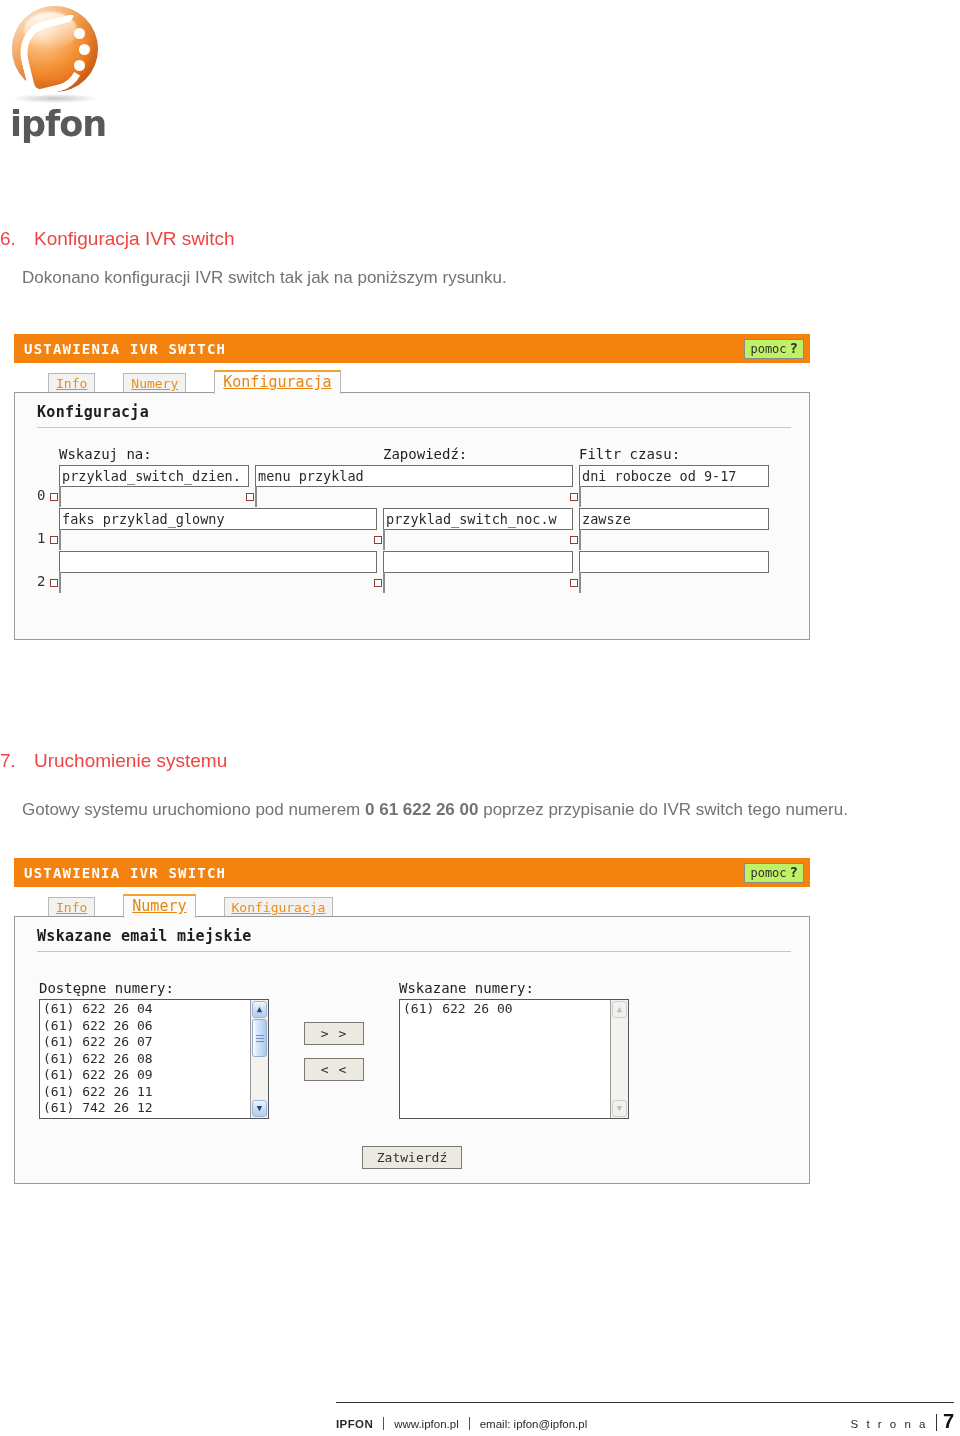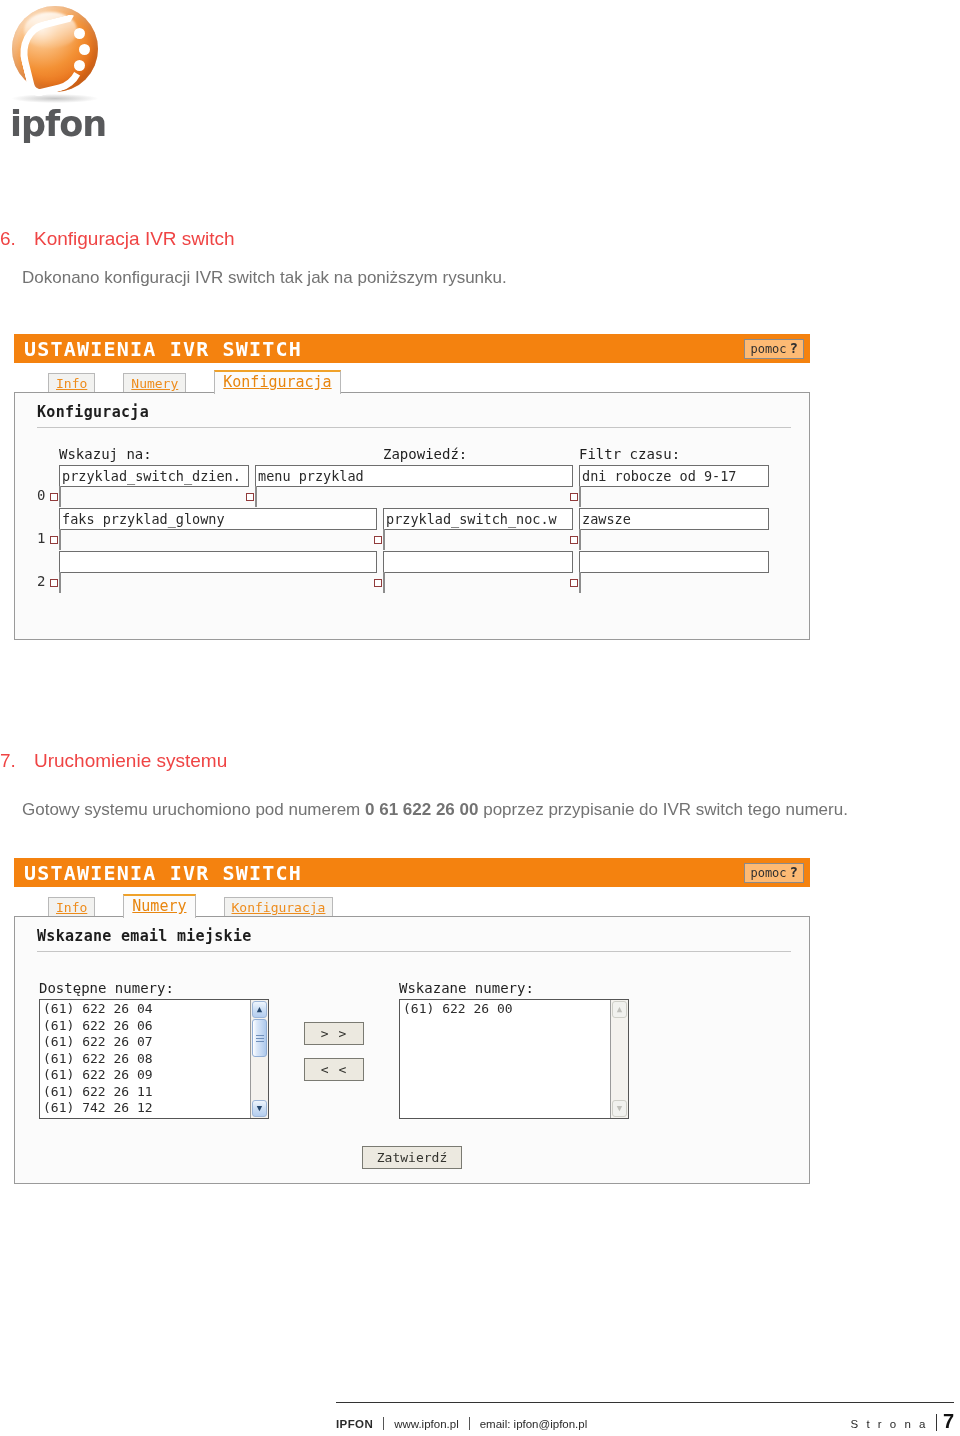--- a/index.html
+++ b/index.html
@@ -122,27 +122,27 @@
     height: 29px;
     background: #f4820f;
     display: flex;
     align-items: center;
     justify-content: space-between;
     padding: 0 6px 0 10px;
     box-sizing: border-box;
   }
   .app-title {
     color: #ffffff;
-    font-size: 20px;
+    font-size: 14px;
     font-weight: bold;
     letter-spacing: 1.2px;
     font-family: "DejaVu Sans Mono", monospace;
   }
   .help-button {
-    background: #fdba74;
+    background: #bef264;
     border: 1px solid #8a8a8a;
     color: #303030;
     font-size: 12px;
     padding: 1px 5px 2px 5px;
     font-family: "DejaVu Sans Mono", monospace;
     line-height: 14px;
     display: flex;
     align-items: baseline;
     gap: 3px;
   }

